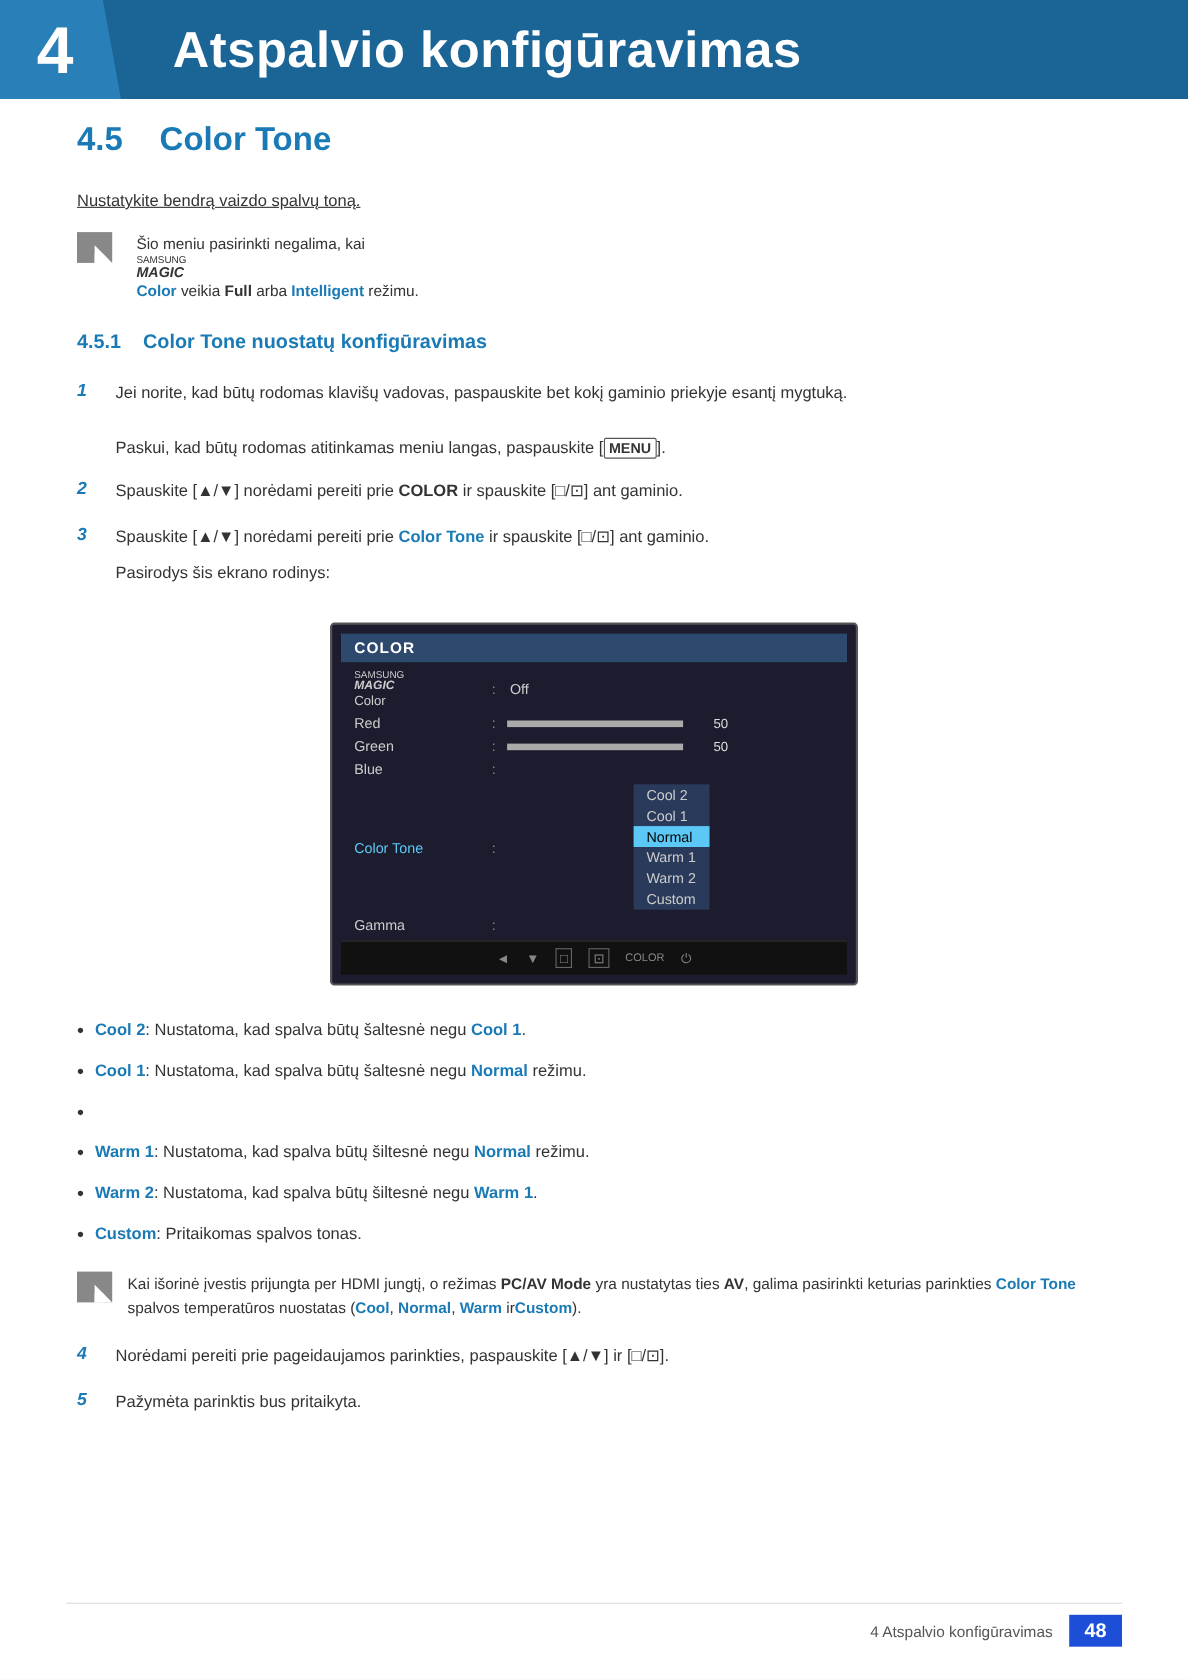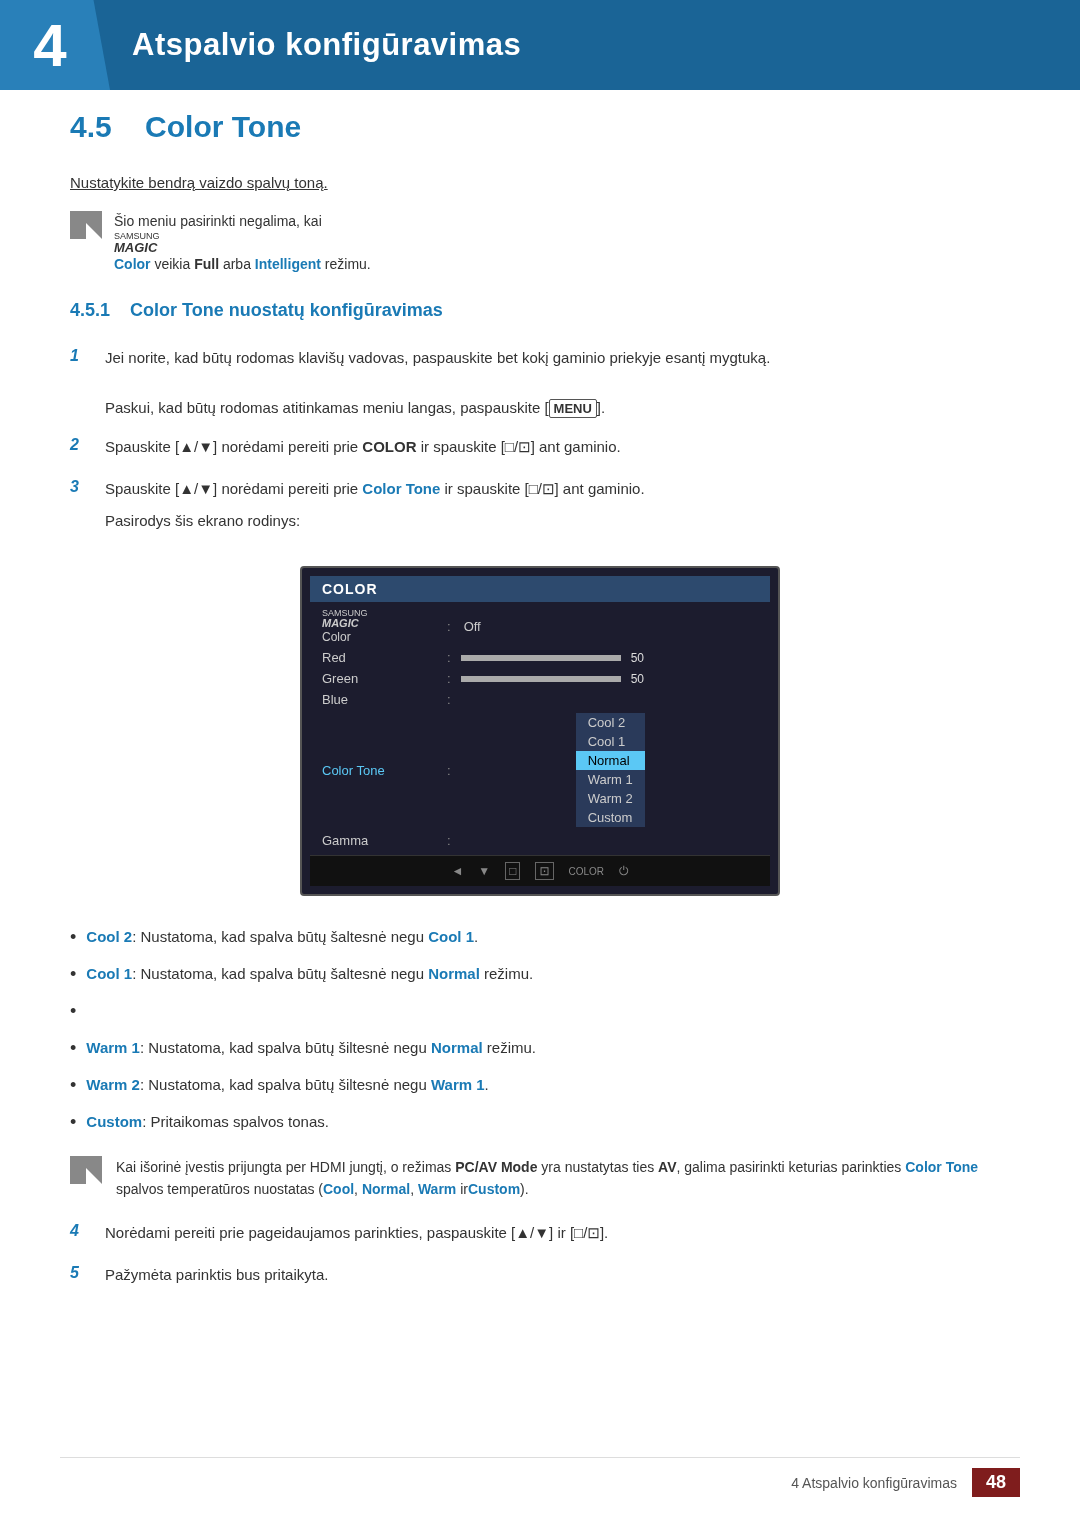--- a/index.html
+++ b/index.html
@@ -46,23 +46,23 @@
     .chapter-num {
       color: #fff;
       font-size: 60px;
       font-weight: bold;
       position: relative;
       z-index: 1;
       margin-left: -10px;
     }
     .chapter-title {
       color: #fff;
-      font-size: 31px;
-      font-weight: bold;
-      margin-left: 22px;
+      font-size: 46px;
+      font-weight: bold;
+      margin-left: 47px;
       letter-spacing: 0.5px;
     }
     
     .content {
       padding: 20px 70px 80px 70px;
     }
     .section-title {
       color: #1a7ab5;
       font-size: 30px;
       font-weight: bold;
@@ -71,21 +71,21 @@
     .intro-text {
       font-size: 15px;
       color: #333;
       margin-bottom: 20px;
       text-decoration: underline;
     }
     .note-box {
       display: flex;
       align-items: flex-start;
       margin-bottom: 25px;
-      gap: 12px;
+      gap: 22px;
     }
     .note-text {
       font-size: 14px;
       color: #333;
       line-height: 1.5;
     }
     .note-text strong {
       font-weight: bold;
       text-align: right;
     }
@@ -184,21 +184,21 @@
     .menu-row .menu-value {
       flex: 1;
       color: #ccc;
       font-size: 13px;
       margin-left: 8px;
     }
     .menu-bar-container {
       flex: 1;
       display: flex;
       align-items: center;
-      gap: 5px;
+      gap: 23px;
       margin-left: 5px;
     }
     .menu-bar {
       height: 6px;
       background: #aaa;
       border-radius: 0;
     }
     .menu-bar-num {
       color: #ddd;
       font-size: 12px;
@@ -277,21 +277,21 @@
       justify-content: flex-end;
       align-items: center;
       border-top: 1px solid #ddd;
       padding-top: 10px;
     }
     .footer-text {
       color: #555;
       font-size: 14px;
     }
     .footer-page {
-      background: #7f1d1d;
+      background: #1d4ed8;
       color: #fff;
       font-size: 18px;
       font-weight: bold;
       padding: 4px 14px;
       margin-left: 15px;
     }
     .step-sub {
       padding-left: 35px;
       margin-bottom: 15px;
       font-size: 15px;

